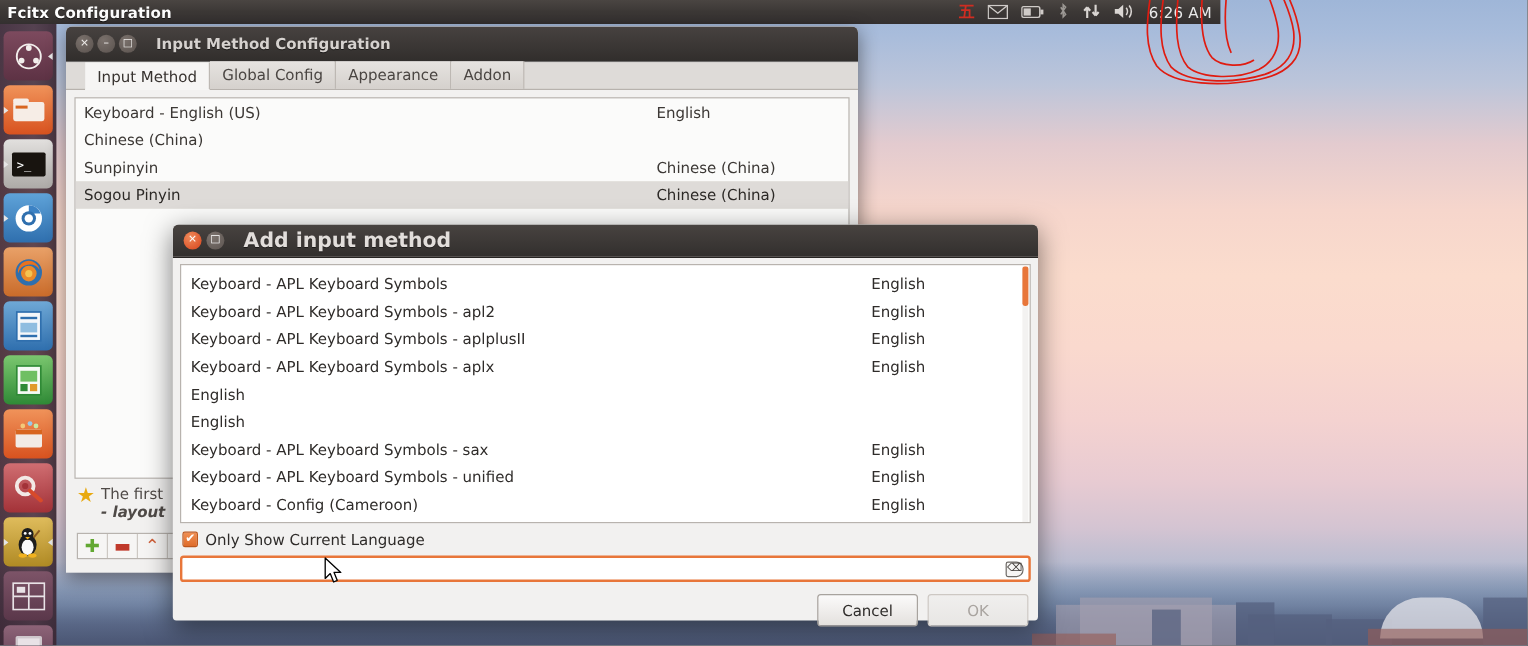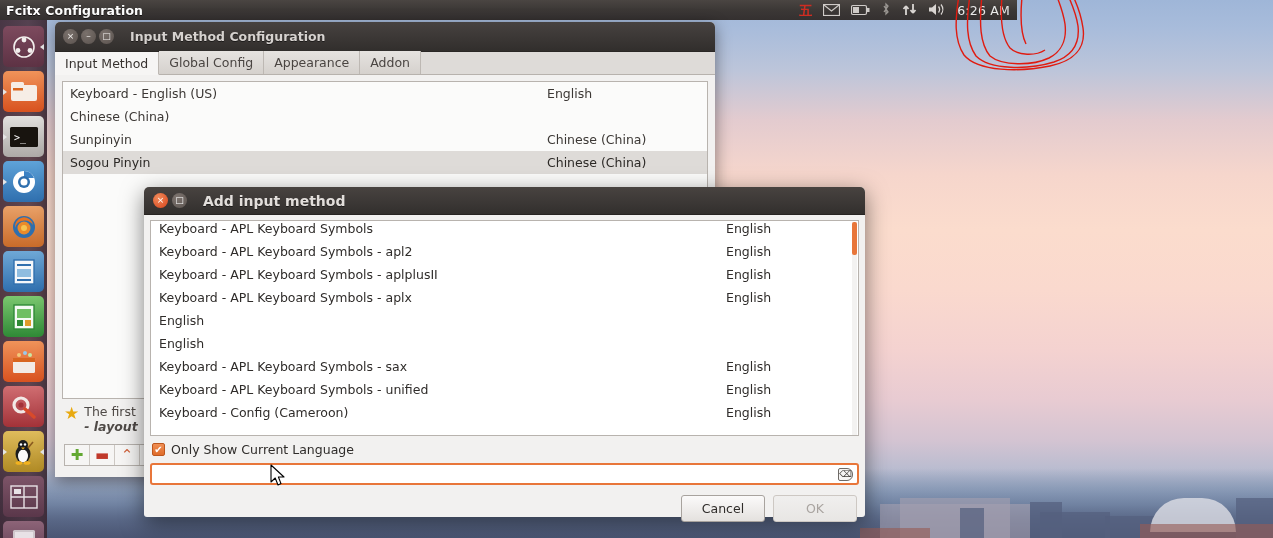--- a/index.html
+++ b/index.html
@@ -106,21 +106,21 @@
   .wbtn.close  { background: radial-gradient(circle at 35% 30%, #7a716c, #5a524e); }
   .wbtn.min    { background: radial-gradient(circle at 35% 30%, #7a716c, #5a524e); }
   .wbtn.max    { background: radial-gradient(circle at 35% 30%, #7a716c, #5a524e); }
   #fcitx-title {
     color: #d6d2cf; font-size: 12.5px; font-weight: bold; margin-left: 13px;
     text-shadow: 0 1px 0 rgba(0,0,0,.5);
   }
   #fcitx-tabs {
     height: 23px; background: #dedbd8;
     border-bottom: 1px solid #b7b2ad;
-    display: flex; align-items: flex-end; padding-left: 0px;
+    display: flex; align-items: flex-end; padding-left: 16px;
   }
   .tab {
     height: 23px; padding: 0 10px;
     font-size: 12.5px; color: #4a4542;
     display: flex; align-items: center;
     border-right: 1px solid #bdb8b3;
     background: linear-gradient(to bottom, #e6e3e0, #d5d1cd);
   }
   .tab.active {
     background: #f6f5f4; color: #37322f;
@@ -167,31 +167,31 @@
     background: linear-gradient(to bottom, #484340 0%, #3c3836 55%, #322f2d 100%);
     display: flex; align-items: center; padding-left: 9px;
     border-bottom: 1px solid #272422;
   }
   .dbtn { width: 15px; height: 15px; border-radius: 50%; margin-right: 4px;
           display: flex; align-items: center; justify-content: center;
           font-size: 9px; color: #ffffff; line-height: 1; }
   .dbtn.close { background: radial-gradient(circle at 35% 30%, #f08a5a, #d6431b); }
   .dbtn.max   { background: radial-gradient(circle at 35% 30%, #7e7570, #5c5450); }
   #dlg-title {
-    color: #e2dedb; font-size: 14px; font-weight: bold; margin-left: 12px;
+    color: #e2dedb; font-size: 17px; font-weight: bold; margin-left: 12px;
     text-shadow: 0 1px 0 rgba(0,0,0,.5);
   }
   #dlg-body { padding: 5px 6px 6px 6px; }
   #dlg-list {
     position: relative;
     background: #ffffff; border: 1px solid #b8b3ae;
     height: 216px; overflow: hidden;
   }
   .dlg-row {
-    height: 23px; display: flex; align-items: flex-start;
+    height: 23px; display: flex; align-items: flex-end;
     padding: 0 12px 0 8px; font-size: 12.5px; color: #2f2c2a;
   }
   .dlg-row .nm { flex: 1; }
   .dlg-row .lang { width: 120px; }
   #dlg-scrollbar {
     position: absolute; right: 1px; top: 1px; width: 5px; height: 214px;
     background: #f3f2f1;
   }
   #dlg-scrollthumb {
     position: absolute; right: 0; top: 0; width: 5px; height: 33px;

